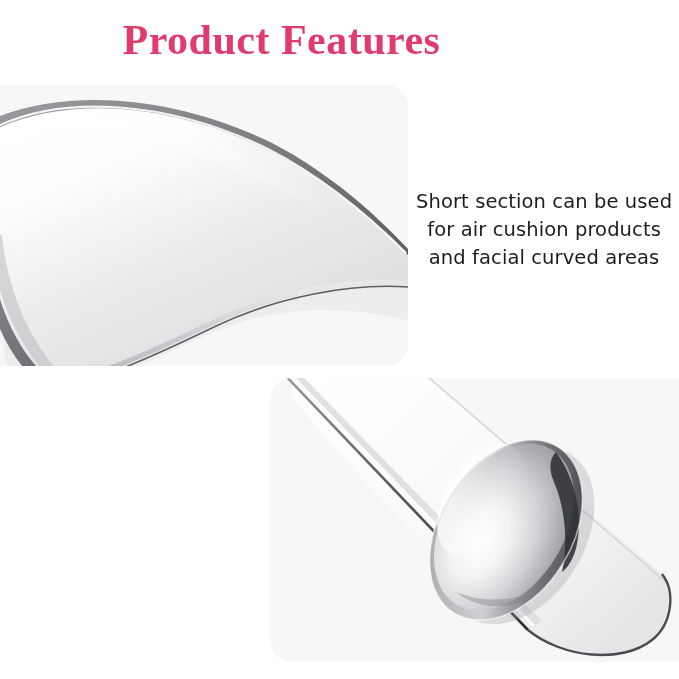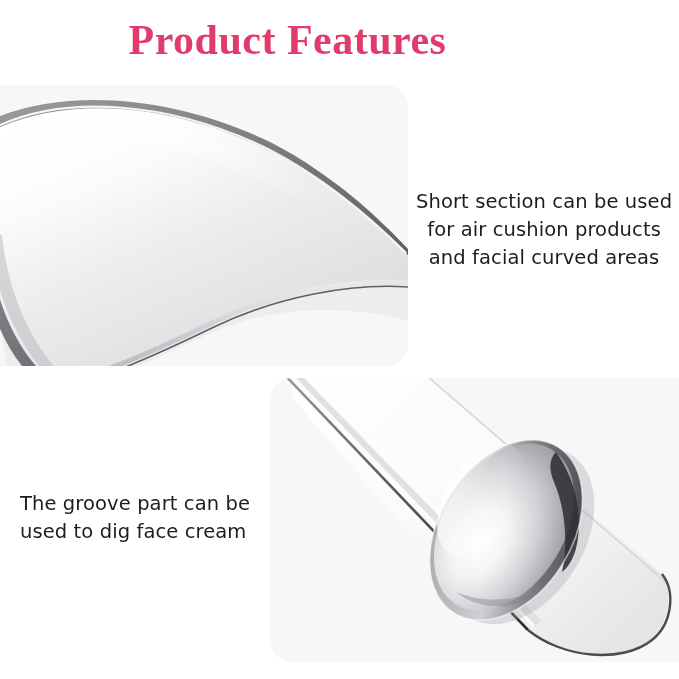--- a/index.html
+++ b/index.html
@@ -12,21 +12,21 @@
     width: 679px;
     height: 679px;
     background: #ffffff;
     overflow: hidden;
     font-family: "Liberation Sans", sans-serif;
   }
 
   
   .title {
     position: absolute;
-    left: 18px;
+    left: 12px;
     top: 18px;
     width: 539px;
     text-align: center;
     font-family: "Liberation Serif", serif;
     font-weight: bold;
     font-size: 42px;
     letter-spacing: 0.5px;
     color: #e13b6d;
     line-height: 1.05;
     white-space: nowrap;
@@ -199,16 +199,14 @@
 
       <path d="M 286,74 C 302,96 312,128 308,160 C 306,176 300,188 292,194
                C 298,168 296,132 284,104 C 278,90 280,80 286,74 Z" fill="#2e3034" opacity="0.88"></path>
 
       <path d="M 186,214 C 214,226 252,224 278,206 C 258,232 212,236 186,214 Z" fill="#7c7e83" opacity="0.40"></path>
 
       <ellipse cx="236" cy="152" rx="98" ry="66" transform="rotate(-58 236 152)" fill="none" stroke="#ffffff" stroke-width="1.6" opacity="0.55"></ellipse>
     </svg>
   </div>
 
-  <div class="caption caption-bottom-left">The groove part can be
-used to dig face cream</div>
 
 </div>
 
 </body></html>

